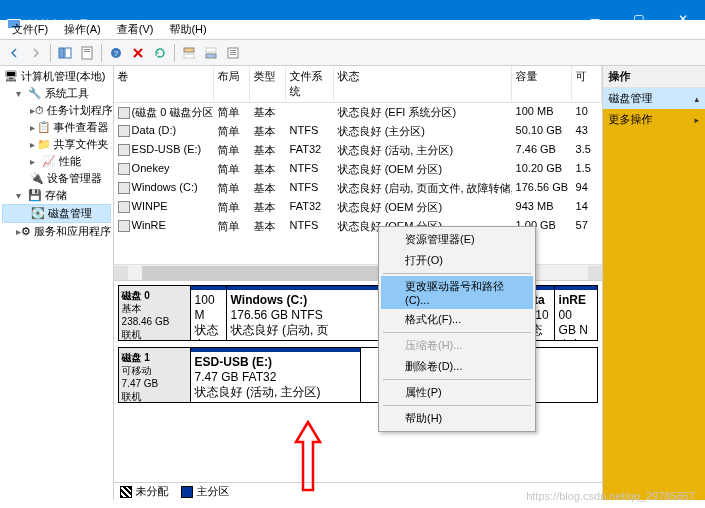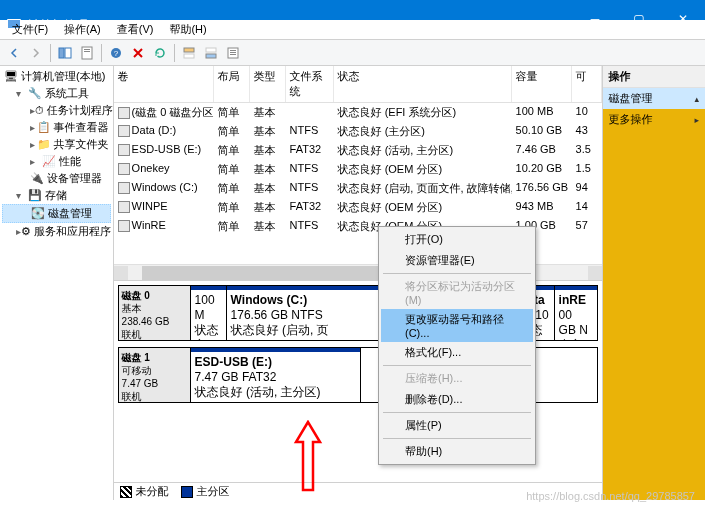--- a/index.html
+++ b/index.html
@@ -366,24 +366,23 @@
         <span class="rp-arrow">▴</span>
       </div>
     <div class="rp-item">
         <span>更多操作</span>
         <span class="rp-arrow">▸</span>
       </div>
   </div>
 </div>
 
 <div class="ctx-menu">
+  <div class="ctx-item">资源管理器(E)</div>
   <div class="ctx-item">打开(O)</div>
-  <div class="ctx-item">资源管理器(E)</div>
   <div class="ctx-sep"></div>
-  <div class="ctx-item disabled">将分区标记为活动分区(M)</div>
   <div class="ctx-item hl">更改驱动器号和路径(C)...</div>
   <div class="ctx-item">格式化(F)...</div>
   <div class="ctx-sep"></div>
   <div class="ctx-item disabled">压缩卷(H)...</div>
   <div class="ctx-item">删除卷(D)...</div>
   <div class="ctx-sep"></div>
   <div class="ctx-item">属性(P)</div>
   <div class="ctx-sep"></div>
   <div class="ctx-item">帮助(H)</div>
 </div>

